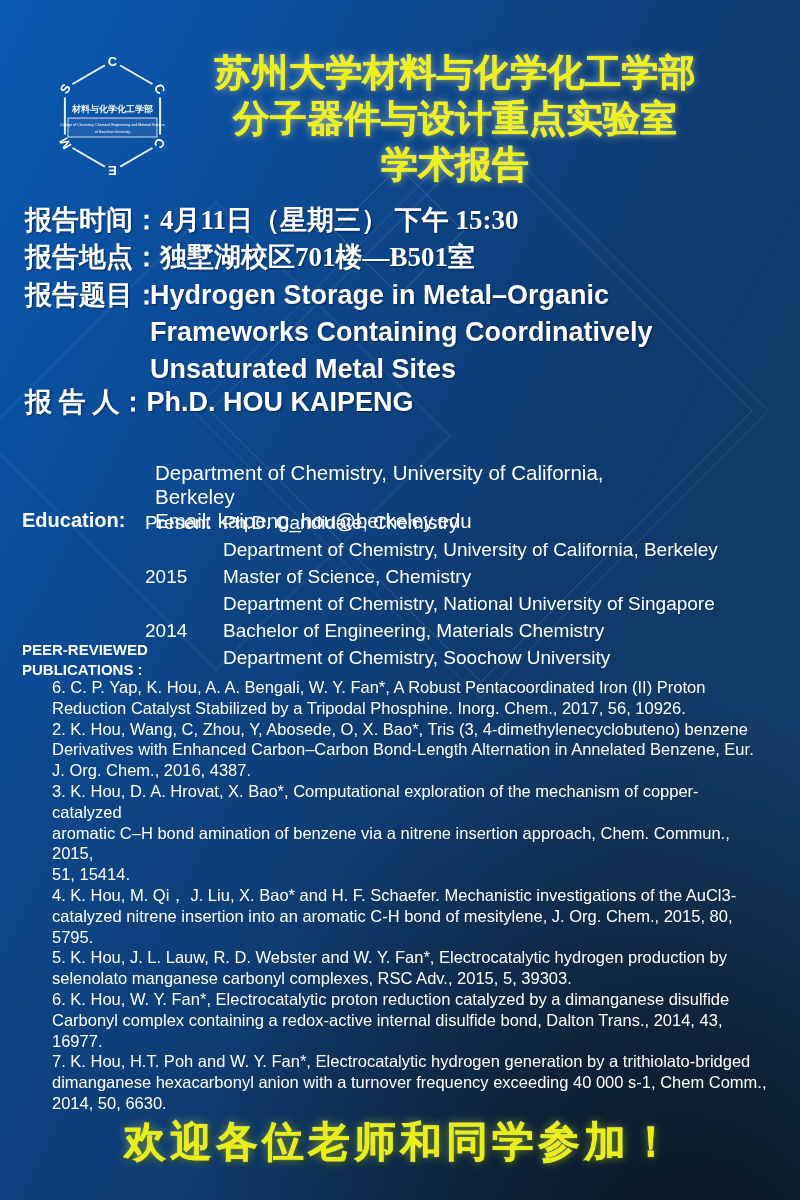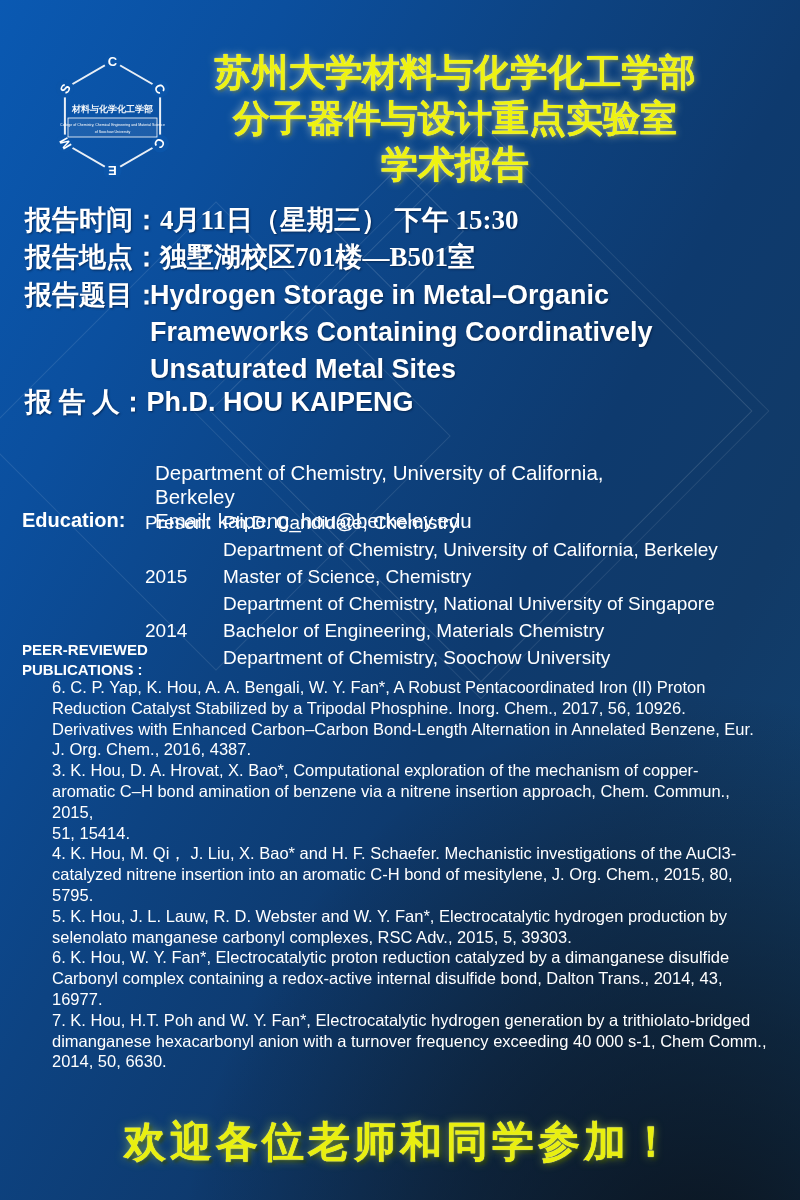--- a/index.html
+++ b/index.html
@@ -184,23 +184,25 @@
     </div>
 
   <div class="pub-label">
     <div>PEER-REVIEWED</div>
     <div>PUBLICATIONS :</div>
   </div>
 
   <div class="pub-lines">
       <div>6. C. P. Yap, K. Hou, A. A. Bengali, W. Y. Fan*, A Robust Pentacoordinated Iron (II) Proton</div>
       <div>Reduction Catalyst Stabilized by a Tripodal Phosphine. Inorg. Chem., 2017, 56, 10926.</div>
+      <div>2. K. Hou, Wang, C, Zhou, Y, Abosede, O, X. Bao*, Tris (3, 4-dimethylenecyclobuteno) benzene</div>
       <div>Derivatives with Enhanced Carbon–Carbon Bond-Length Alternation in Annelated Benzene, Eur.</div>
       <div>J. Org. Chem., 2016, 4387.</div>
       <div>3. K. Hou, D. A. Hrovat, X. Bao*, Computational exploration of the mechanism of copper-</div>
+      <div>catalyzed</div>
       <div>aromatic C–H bond amination of benzene via a nitrene insertion approach, Chem. Commun.,</div>
       <div>2015,</div>
       <div>51, 15414.</div>
       <div>4. K. Hou, M. Qi， J. Liu, X. Bao* and H. F. Schaefer. Mechanistic investigations of the AuCl3-</div>
       <div>catalyzed nitrene insertion into an aromatic C-H bond of mesitylene, J. Org. Chem., 2015, 80,</div>
       <div>5795.</div>
       <div>5. K. Hou, J. L. Lauw, R. D. Webster and W. Y. Fan*, Electrocatalytic hydrogen production by</div>
       <div>selenolato manganese carbonyl complexes, RSC Adv., 2015, 5, 39303.</div>
       <div>6. K. Hou, W. Y. Fan*, Electrocatalytic proton reduction catalyzed by a dimanganese disulfide</div>
       <div>Carbonyl complex containing a redox-active internal disulfide bond, Dalton Trans., 2014, 43,</div>

